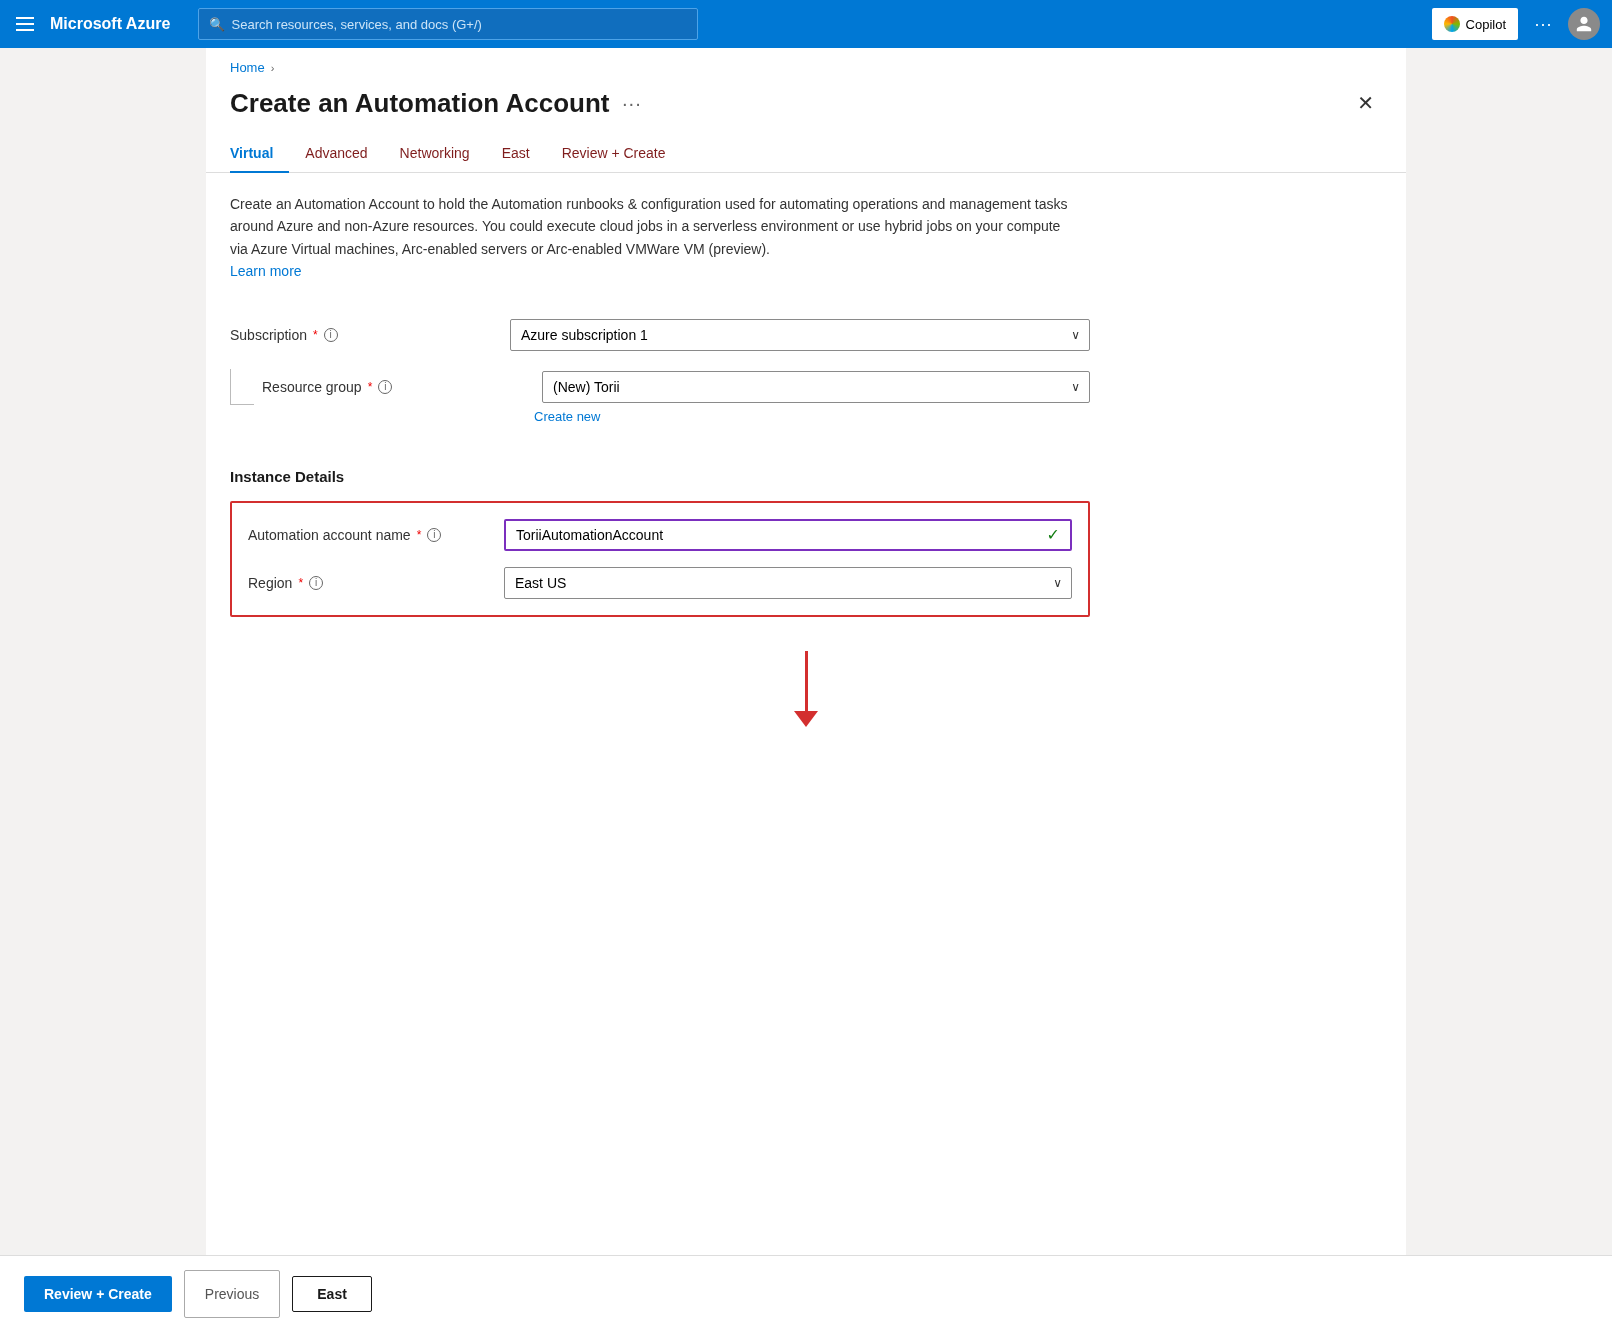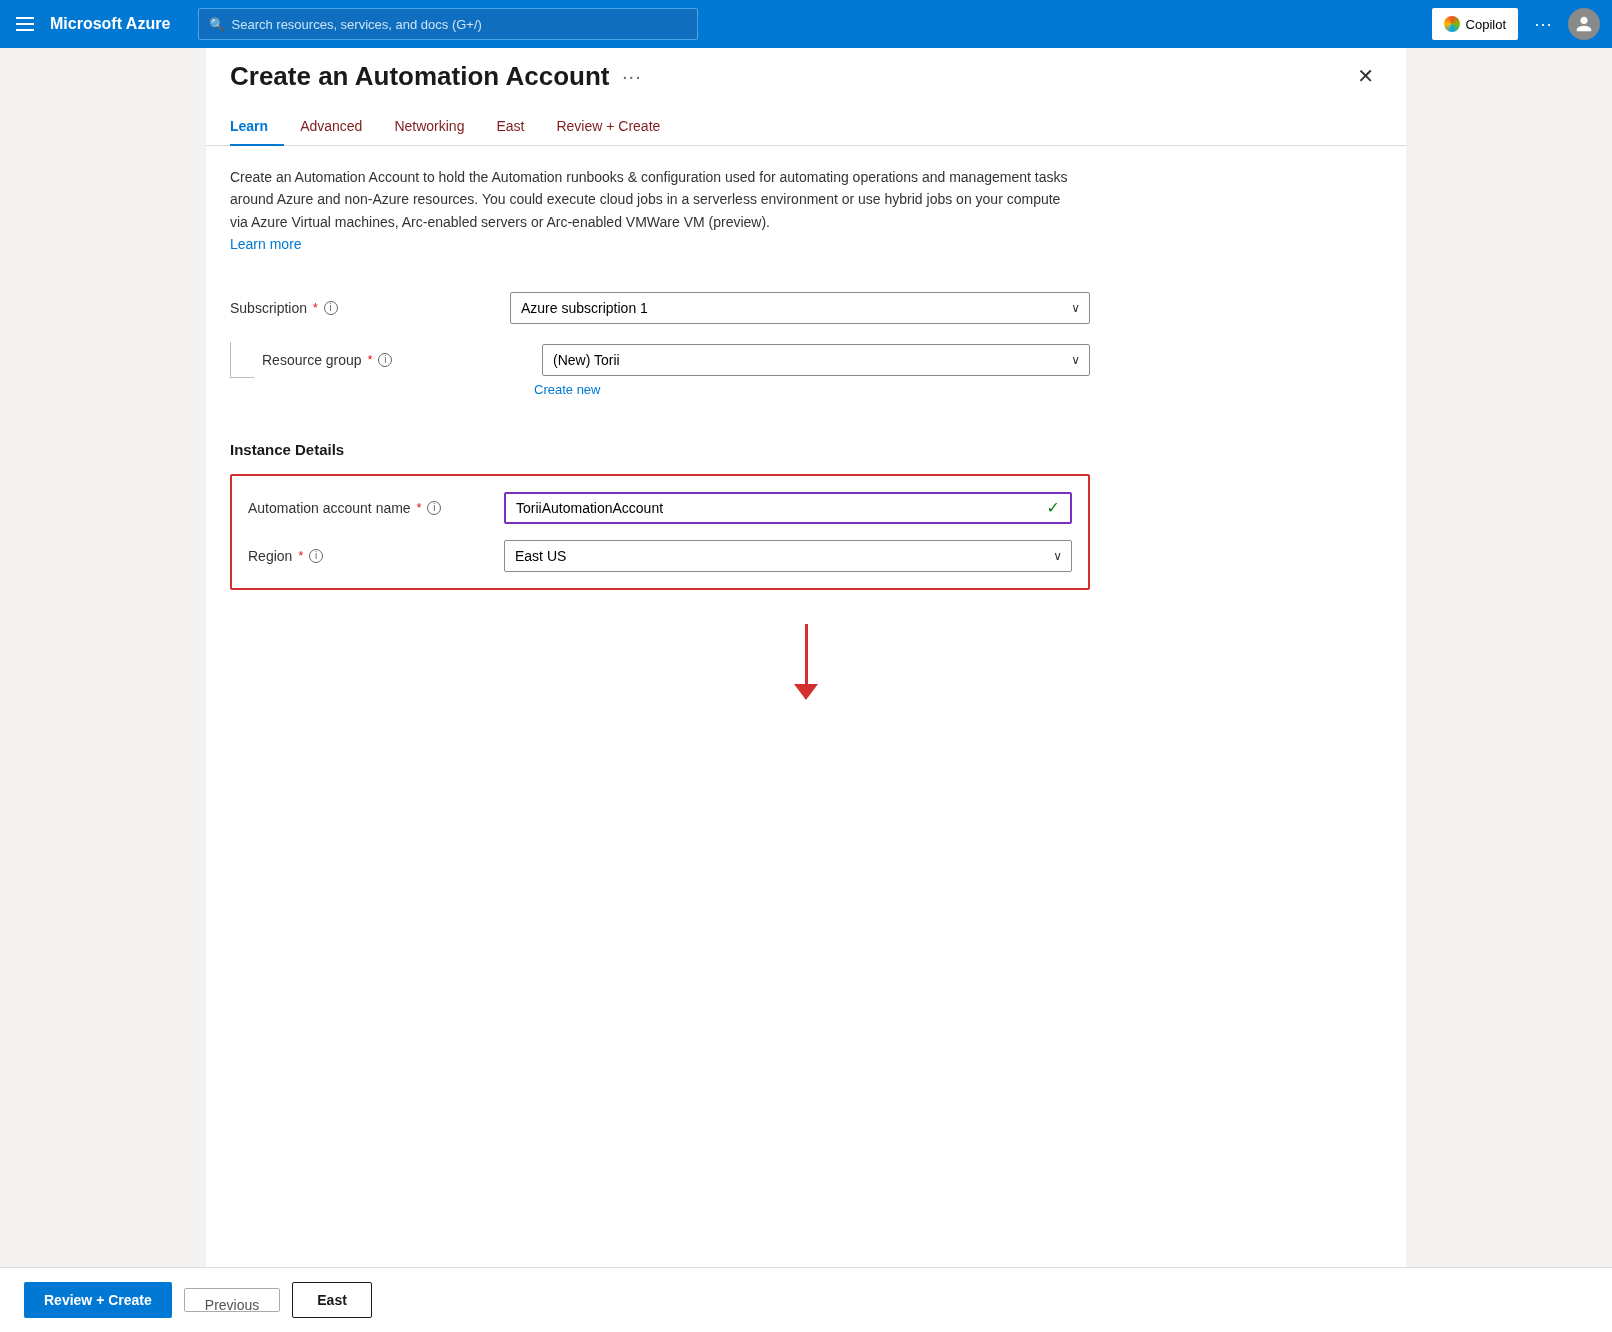--- a/index.html
+++ b/index.html
@@ -184,21 +184,21 @@
       z-index: 100;
     }
     .btn-review {
       background: #0078d4; color: white; border: none;
       padding: 8px 20px; font-size: 14px; font-weight: 600;
       cursor: pointer; border-radius: 2px; height: 36px;
     }
     .btn-previous {
       background: white; color: #555; border: 1px solid #aaa;
       padding: 8px 20px; font-size: 14px; cursor: pointer;
-      border-radius: 2px; height: 24px;
+      border-radius: 2px; height: 48px;
     }
     .btn-next {
       background: white; color: #1a1a1a; border: 1px solid #1a1a1a;
       padding: 8px 24px; font-size: 14px; font-weight: 600;
       cursor: pointer; border-radius: 2px; height: 36px;
     }
 
     .dropdown-wrapper {
       flex: 1; position: relative;
     }
@@ -236,32 +236,36 @@
     <div class="topnav-avatar">
       <svg width="18" height="18" viewBox="0 0 24 24" fill="white">
           <path d="M12 12c2.7 0 4.8-2.1 4.8-4.8S14.7 2.4 12 2.4 7.2 4.5 7.2 7.2 9.3 12 12 12zm0 2.4c-3.2 0-9.6 1.6-9.6 4.8v2.4h19.2v-2.4c0-3.2-6.4-4.8-9.6-4.8z"></path>
         </svg>
     </div>
   </div>
 </nav>
 
 <div class="main-container">
 
+  <div class="breadcrumb">
+    <a>Home</a>
+    <span class="breadcrumb-sep">›</span>
+  </div>
 
   <div class="page-header">
     <div class="page-title-row">
       <h1 class="page-title">Create an Automation Account</h1>
       <span class="page-title-dots">···</span>
     </div>
     <button class="page-close-btn">✕</button>
   </div>
 
   <div class="tabs">
     <div class="tab active">
-      <span>Learn</span>
+      <span>Virtual</span>
     </div>
     <div class="tab">
       <span>Advanced</span>
     </div>
     <div class="tab">
       <span>Networking</span>
     </div>
     <div class="tab">
       <span>East</span>
     </div>

